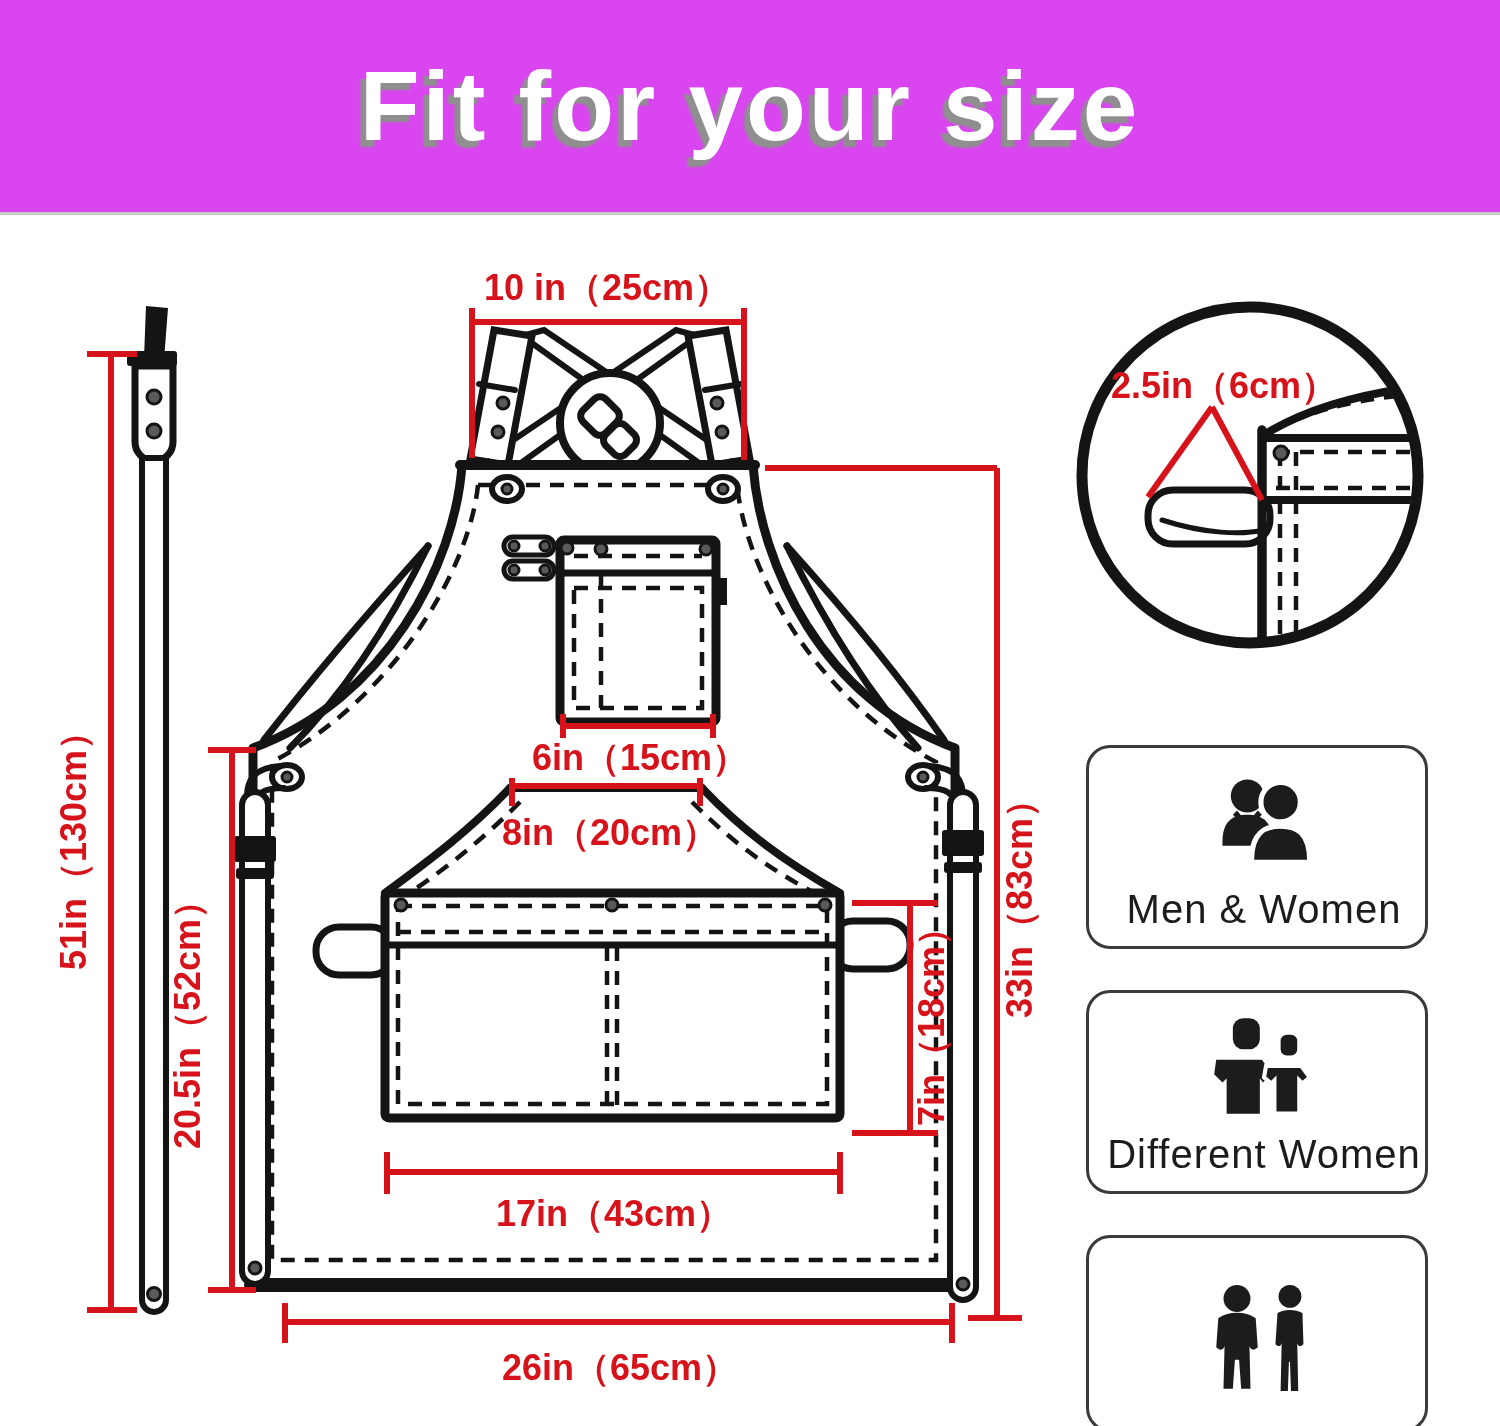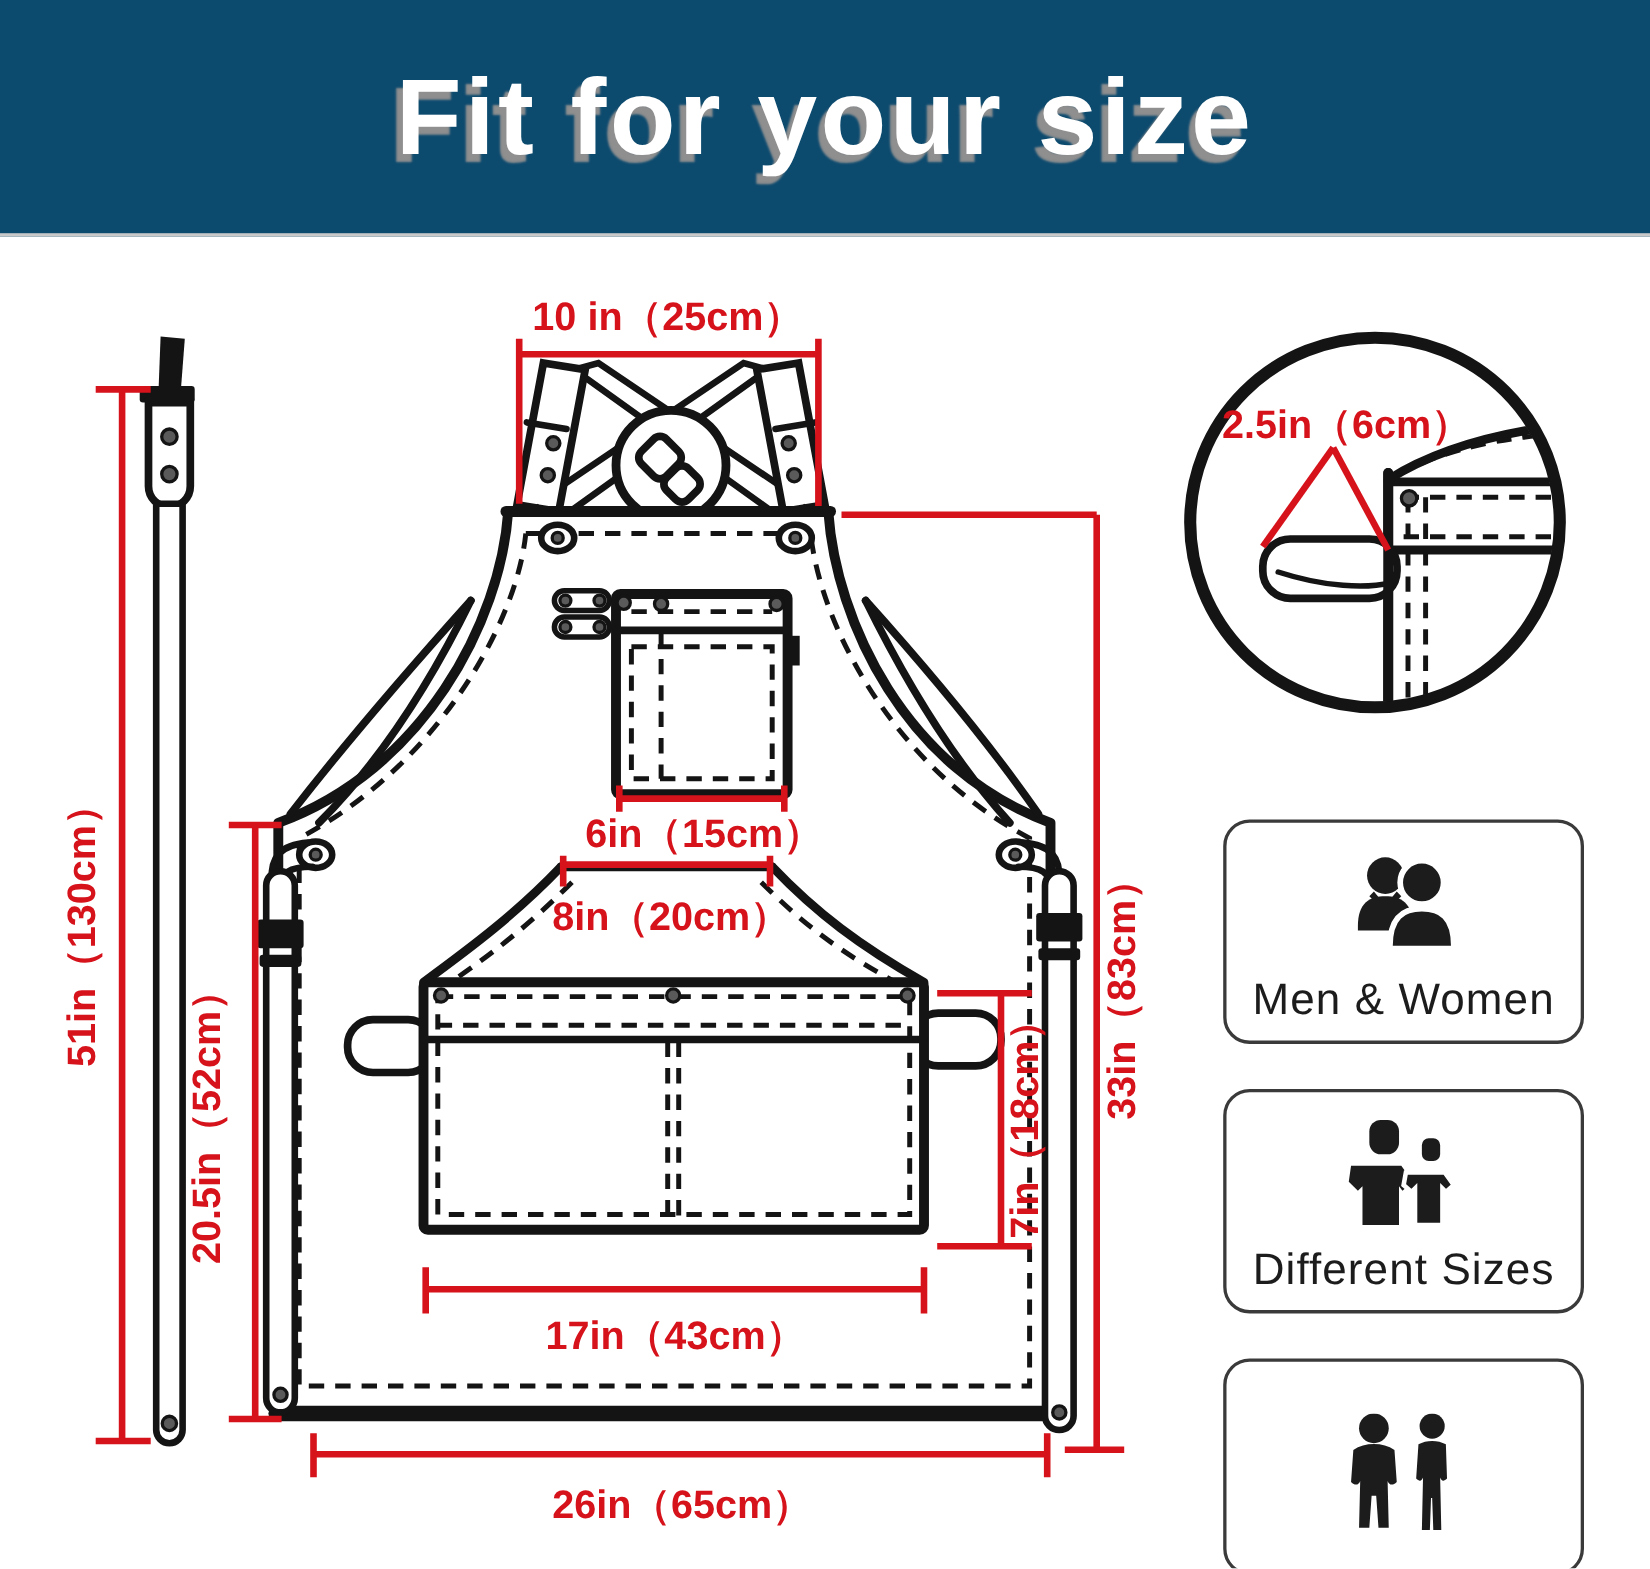--- a/index.html
+++ b/index.html
@@ -1,36 +1,36 @@
 <!DOCTYPE html>
 <html><head>
 <meta charset="utf-8">
 <style>
   html,body{margin:0;padding:0;background:#fff;}
   #page{position:relative;width:1500px;height:1426px;background:#ffffff;overflow:hidden;
         font-family:"Liberation Sans",sans-serif;}
   
-  #header{position:absolute;left:0;top:0;width:1500px;height:212px;background:#0c4a6e;
+  #header{position:absolute;left:0;top:0;width:1500px;height:212px;background:#d946ef;
           border-bottom:3px solid #c9c9c9;z-index:5;display:flex;align-items:center;justify-content:center;}
   #header .title{color:#fff;font-size:98px;font-weight:bold;letter-spacing:3px;
                  text-shadow:-6px 7px 2px #8f8f8f;}
   
   #diag{position:absolute;left:0;top:0;width:1500px;height:1426px;z-index:1;}
   .blk{stroke:#141414;fill:#ffffff;}
   .fillb{fill:#141414;stroke:none;}
   .ln{stroke:#141414;fill:none;stroke-linecap:round;}
   .dash{stroke:#141414;fill:none;stroke-width:4.5;stroke-dasharray:14 10;}
   .red{stroke:#d6121b;stroke-width:6;fill:none;stroke-linecap:butt;}
   .redtxt{fill:#d6121b;font-family:"Liberation Sans",sans-serif;font-weight:bold;
           font-size:36px;text-anchor:middle;}
   .rivet{fill:#5a5a5a;stroke:#141414;stroke-width:3;}
   
-  .badge{position:absolute;left:1112px;width:322px;height:198px;background:#fff;
+  .badge{position:absolute;left:1086px;width:322px;height:198px;background:#fff;
          border:3px solid #3a3a3a;border-radius:24px;z-index:4;
-         display:flex;flex-direction:column;align-items:center;justify-content:flex-end;}
+         display:flex;flex-direction:column;align-items:center;justify-content:flex-end;padding-left:14px;}
   .badge .icon{flex:1;display:flex;align-items:center;justify-content:center;padding-top:10px;}
   .badge .lbl{font-size:40px;color:#1c1c1c;margin-bottom:14px;letter-spacing:1px;}
 </style>
 </head>
 <body>
 
 <div id="page">
 
   <div id="header">
     <span class="title">Fit for your size</span>
@@ -234,21 +234,21 @@
         <g fill="#1c1c1c">
           <rect x="30" y="4" width="26" height="30" rx="10"></rect>
           <path d="M14,44 L58,44 L68,58 L59,66 L56,62 L56,96 L24,96 L24,62 L20,66 L12,58 Z"></path>
           <g stroke="#fff" stroke-width="4">
             <rect x="74" y="18" width="20" height="24" rx="8"></rect>
             <path d="M62,50 L96,50 L104,61 L97,67 L94,64 L94,96 L70,96 L70,64 L67,67 L60,61 Z"></path>
           </g>
         </g>
       </svg>
     </div>
-    <div class="lbl">Different Sizes</div>
+    <div class="lbl">Different Women</div>
   </div>
 
   <div class="badge" style="top:1235px;height:191px;">
     <div class="icon">
       <svg width="130" height="108" viewBox="0 0 120 104">
         <g fill="#1c1c1c">
           <circle cx="34" cy="13" r="13"></circle>
           <path d="M16,32 C26,25 42,25 52,32 L54,60 C50,64 47,62 46,59 L47,100 L38,100 L36,72 L32,72 L30,100 L21,100 L22,59 C21,62 18,64 14,60 Z"></path>
           <circle cx="85" cy="11" r="11"></circle>
           <path d="M73,27 C80,23 90,23 97,27 L98,57 C95,60 93,59 92,56 L93,102 L86,102 L85,74 L84,74 L83,102 L76,102 L77,56 C76,59 74,60 71,57 Z"></path>

